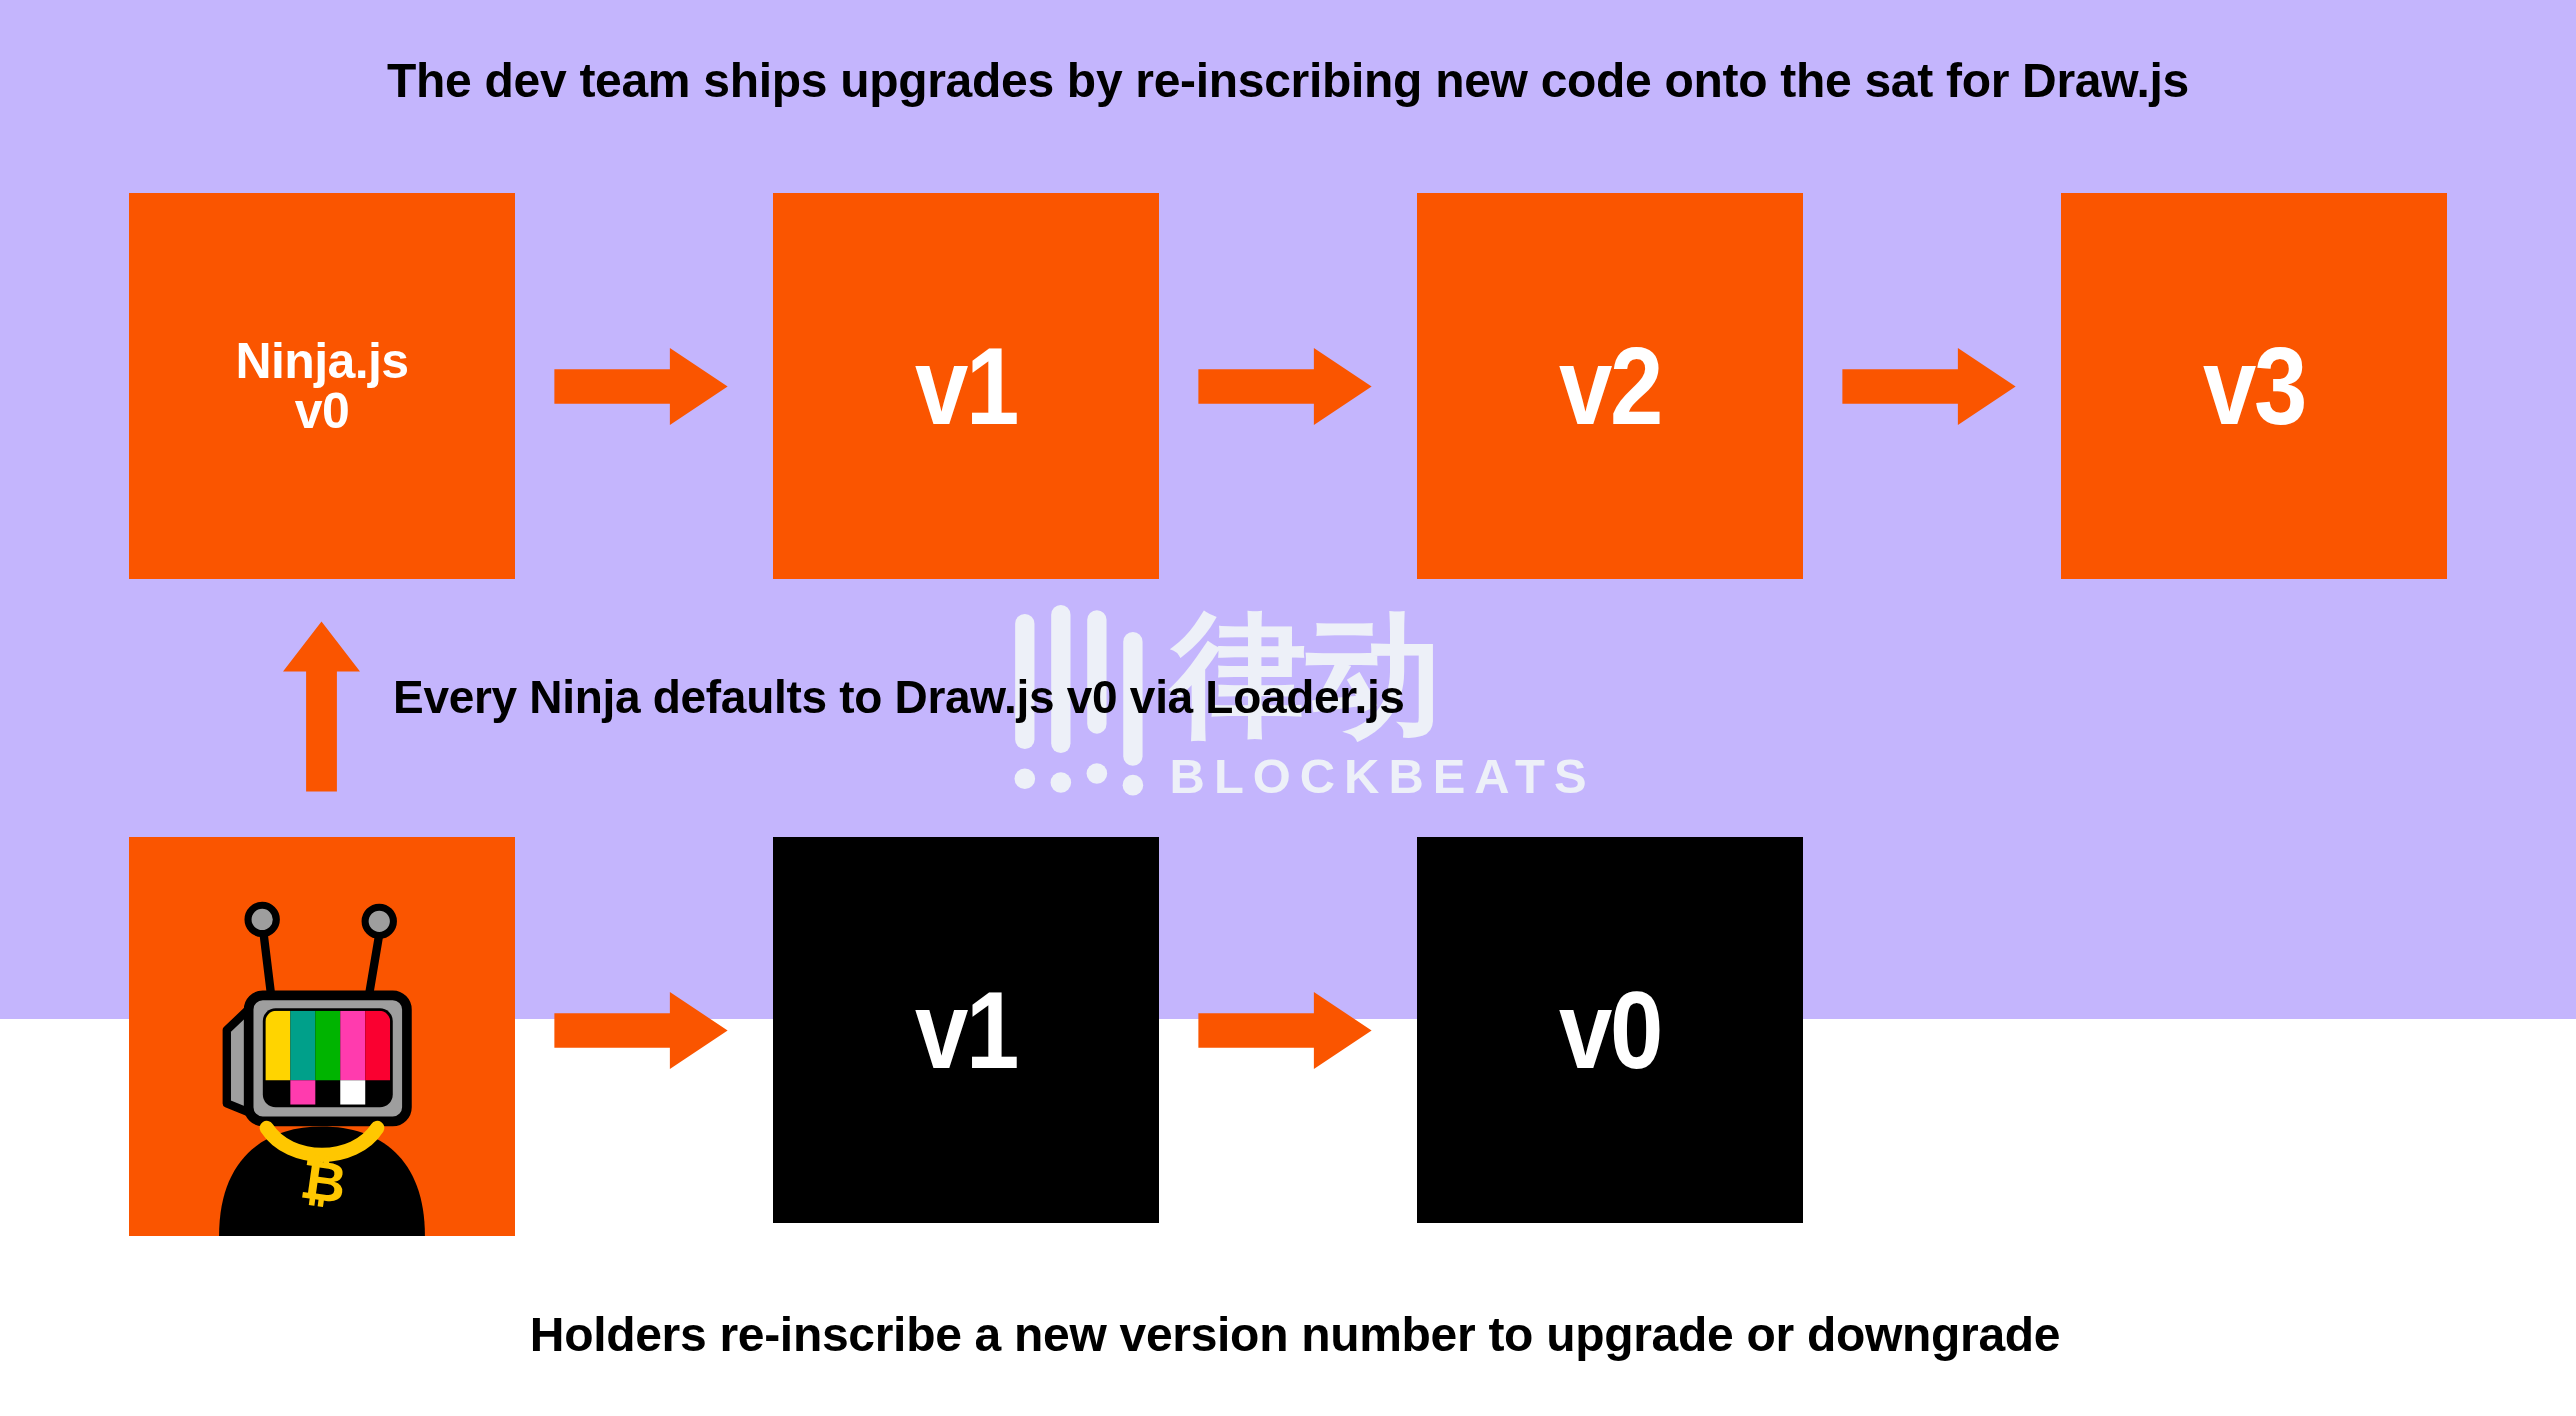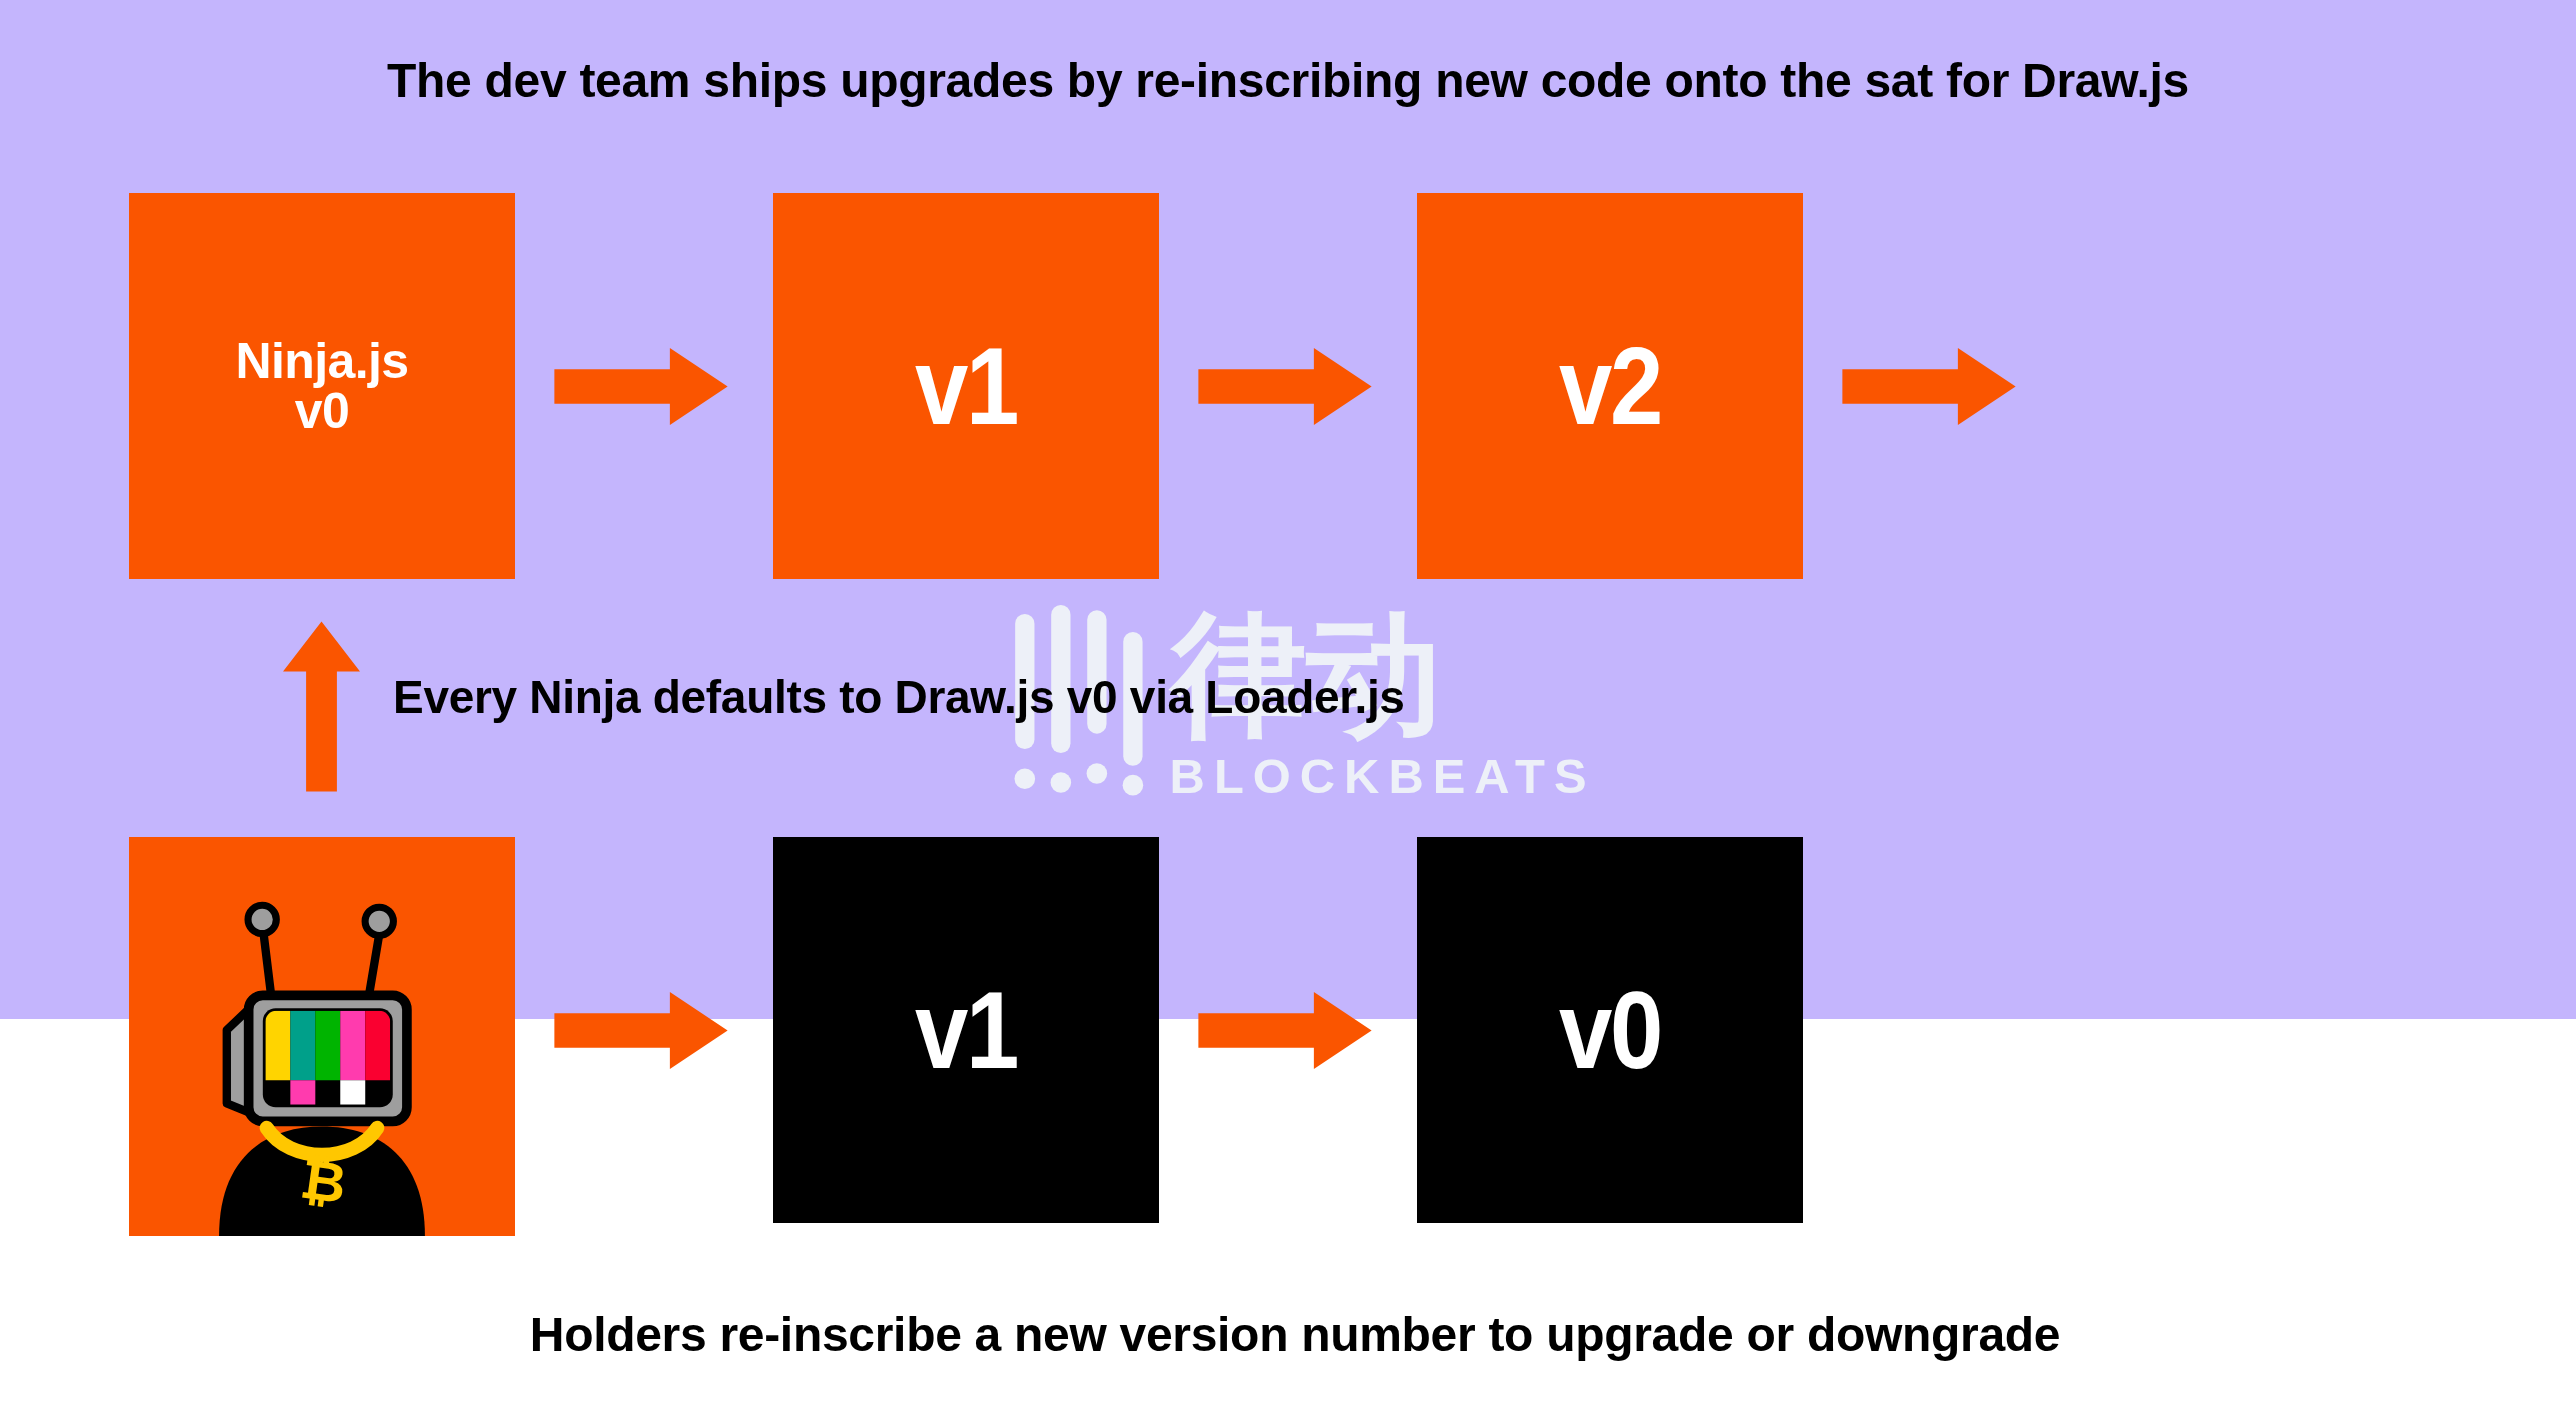--- a/index.html
+++ b/index.html
@@ -169,20 +169,23 @@
   <div class="vbox orange" style="left:1417px; top:193px;">
     <div class="vlabel">v2</div>
   </div>
 
   <div class="arrow-right" style="left:1842px; top:348px;">
     <svg viewBox="0 0 270 120" width="174" height="77" xmlns="http://www.w3.org/2000/svg">
       <polygon points="0,33 180,33 180,0 270,60 180,120 180,87 0,87" fill="#FA5500"></polygon>
     </svg>
   </div>
 
+  <div class="vbox orange" style="left:2061px; top:193px;">
+    <div class="vlabel">v3</div>
+  </div>
 
   <div class="arrow-up" style="left:283px; top:621px;">
     <svg viewBox="0 0 120 265" width="77" height="171" xmlns="http://www.w3.org/2000/svg">
       <polygon points="60,0 120,78 84,78 84,265 36,265 36,78 0,78" fill="#FA5500"></polygon>
     </svg>
   </div>
 
   <div class="caption-mid">Every Ninja defaults to Draw.js v0 via Loader.js</div>
 
   <div class="avatar-box">

